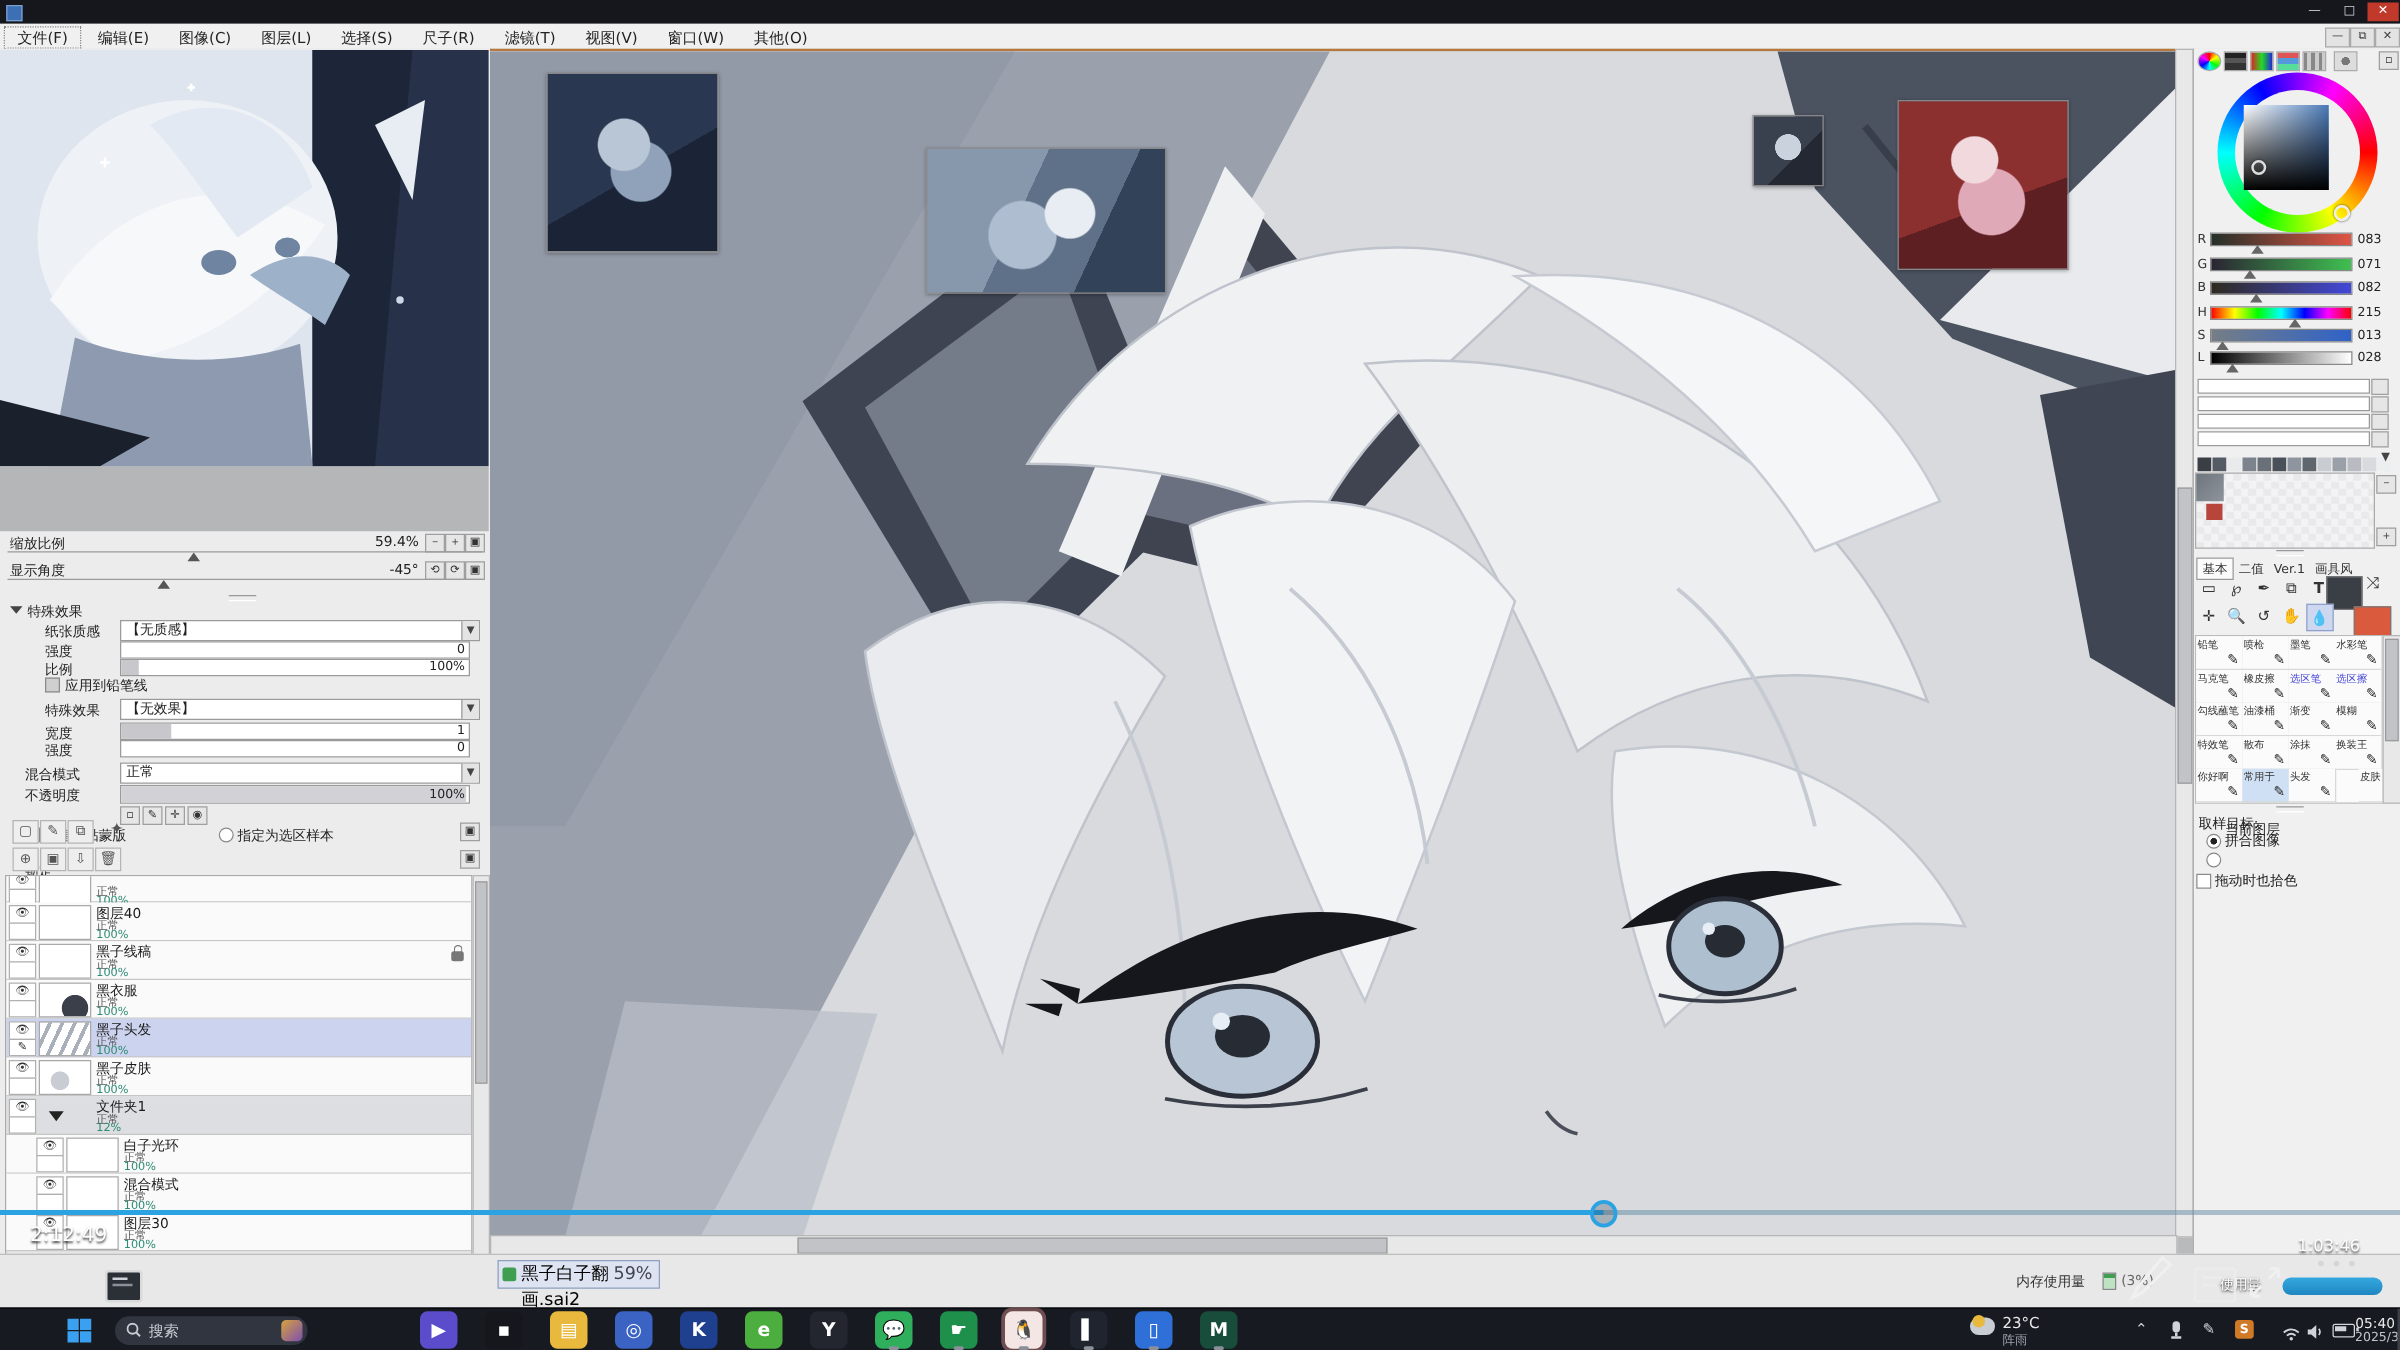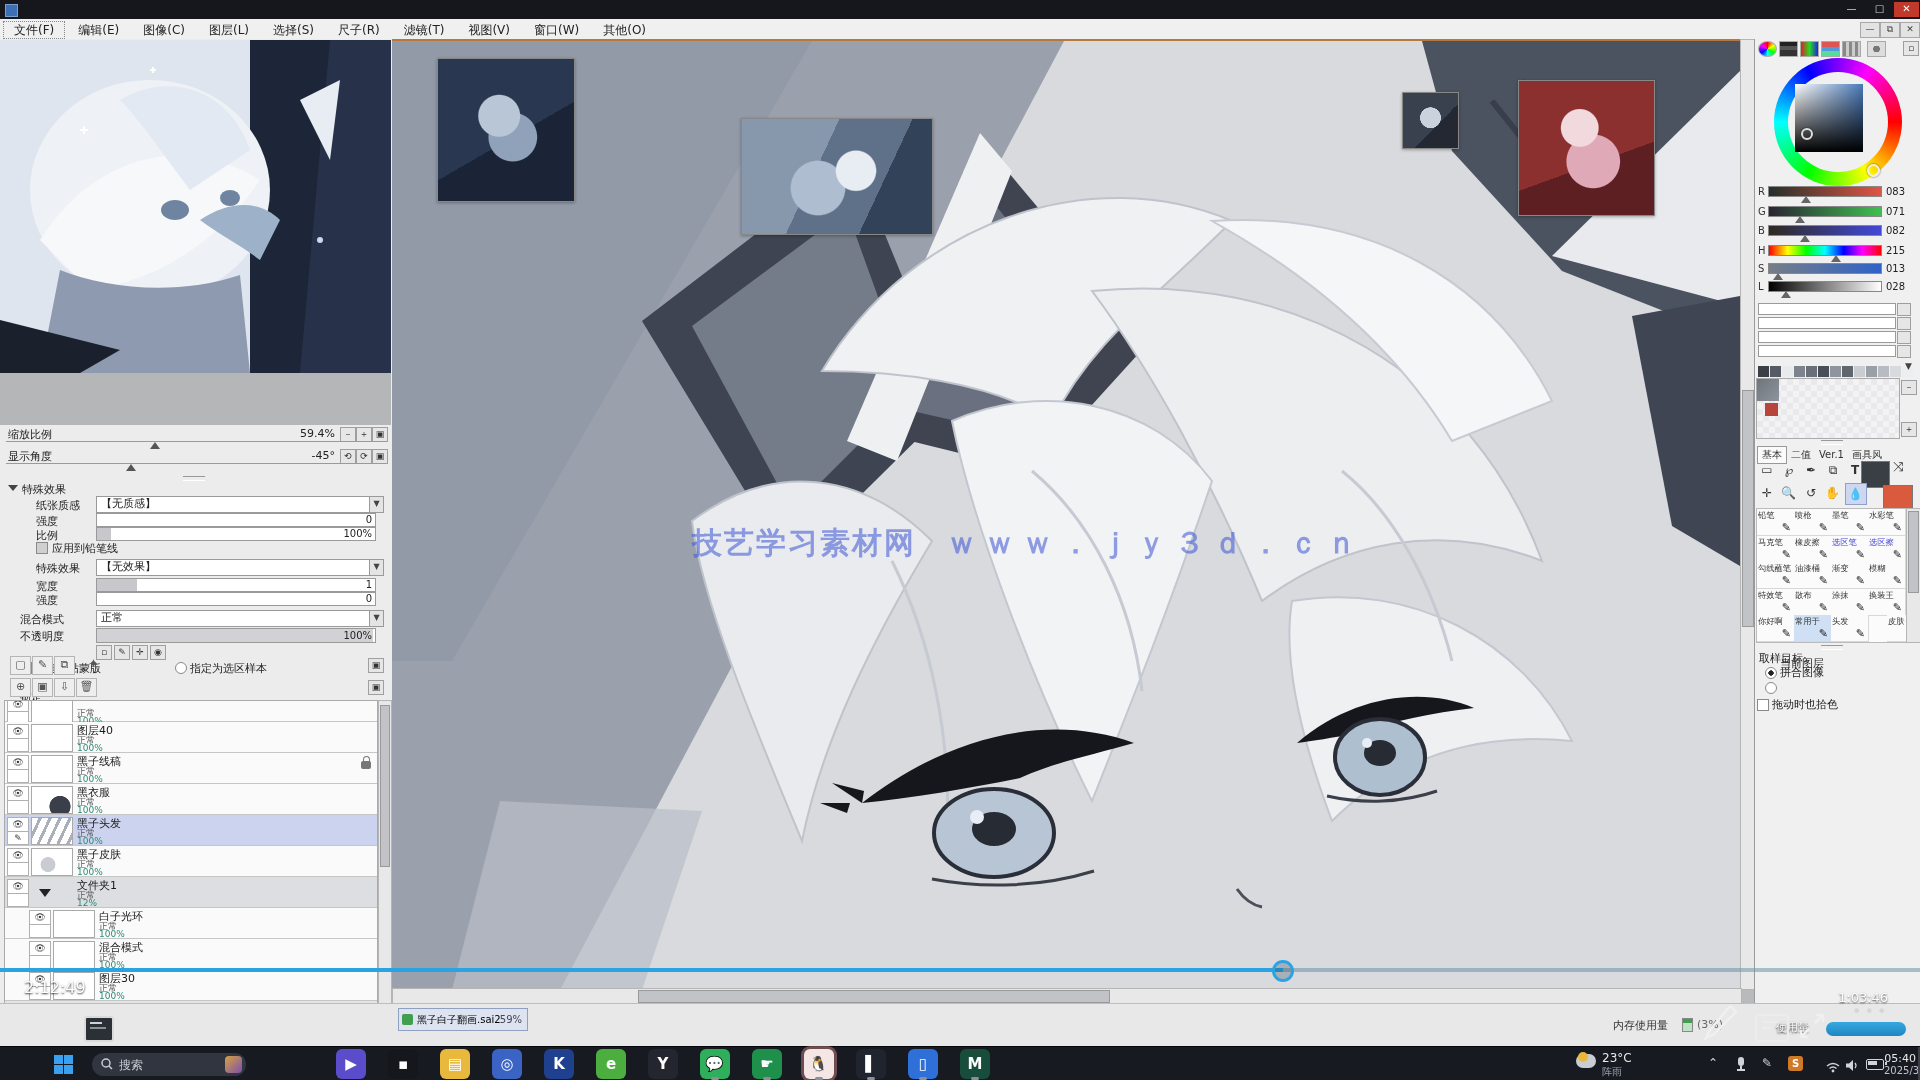--- a/index.html
+++ b/index.html
@@ -364,24 +364,20 @@
       <ellipse cx="988" cy="716" rx="45" ry="38" fill="#aebfd0" stroke="#2a2e38" stroke-width="4"></ellipse>
       <ellipse cx="988" cy="712" rx="16" ry="13" fill="#262b34"></ellipse>
       <circle cx="975" cy="702" r="5" fill="#e8eef5"></circle>
       <path d="M935,755 C970,763 1010,762 1045,750" stroke="#3a3f4a" stroke-width="3" fill="none"></path>
       <path d="M845,848 C852,858 860,864 870,866" stroke="#4a4f5a" stroke-width="3" fill="none"></path>
 
       <polygon points="108,760 310,770 250,949 60,949" fill="#b9bec8" opacity=".7"></polygon>
     </svg>
 
     
-    <div class="abs watermark tx" style="left:300px;top:482px;">
-      <span>技艺学习素材网</span>
-      <span style="letter-spacing:8px;margin-left:18px;">ｗｗｗ．ｊｙ３ｄ．ｃｎ</span>
-    </div>
   </div>
 
   <div class="abs float-thumb" style="left:437px;top:58px;width:136px;height:142px;background:
     radial-gradient(circle at 45% 40%, #b9c6d6 0 18%, transparent 19%),
     radial-gradient(circle at 55% 55%, #8fa2ba 0 22%, transparent 23%),
     linear-gradient(150deg,#2a3750 0 55%,#1b2436 55% 100%);"></div>
   <div class="abs float-thumb" style="left:741px;top:118px;width:190px;height:115px;background:
     radial-gradient(circle at 60% 45%, #e8edf3 0 15%, transparent 16%),
     radial-gradient(circle at 40% 60%, #aebdd0 0 20%, transparent 21%),
     linear-gradient(115deg,#8798ad 0 40%,#5f7089 40% 70%,#324258 70% 100%);"></div>
@@ -577,21 +573,21 @@
     <span class="abs rsmall" style="left:4px;top:612px;">取样目标:</span>
     <span class="abs radio" style="left:10px;top:628px;background:radial-gradient(circle,#222 35%,#fff 40%);"></span>
     <span class="abs rsmall" style="left:25px;top:626px;">拼合图像</span>
     <span class="abs radio" style="left:10px;top:643px;"></span>
     <span class="abs rsmall" style="left:25px;top:617px;">当前图层</span>
     <span class="abs chk" style="left:2px;top:660px;"></span>
     <span class="abs rsmall" style="left:17px;top:658px;">拖动时也拾色</span>
   </div>
 
   <div class="abs" style="left:0;top:1003px;width:1920px;height:43px;background:#e8e8e8;border-top:1px solid #bdbdbd;"></div>
-  <div class="abs" style="left:398px;top:1008px;width:128px;height:21px;background:#dde3f0;border:1px solid #8fa0c0;font-size:10px;line-height:21px;">
+  <div class="abs" style="left:398px;top:1008px;width:128px;height:21px;background:#dde3f0;border:1px solid #8fa0c0;font-size:14px;line-height:21px;">
     <span style="position:absolute;left:3px;top:5px;width:11px;height:11px;background:#3f9e4f;border-radius:2px;"></span>
     <span style="position:absolute;left:18px;">黑子白子翻画.sai2</span>
     <span style="position:absolute;right:5px;color:#445;">59%</span>
   </div>
   <span class="abs tx" style="left:1613px;top:1018px;font-size:11px;color:#333;">内存使用量</span>
   <span class="abs" style="left:1682px;top:1018px;width:9px;height:12px;background:linear-gradient(#3f9e4f 30%,#bde3c3 30%);border:1px solid #888;"></span>
   <span class="abs tx" style="left:1697px;top:1018px;font-size:11px;color:#666;">(3%)</span>
   <span class="abs tx" style="left:1776px;top:1020px;font-size:11px;color:#fff;text-shadow:0 1px 2px #000;">使用量</span>
 
   <div class="abs vp-line" style="left:0;top:968px;width:1283px;background:var(--accent,#2ba3e3);"></div>

